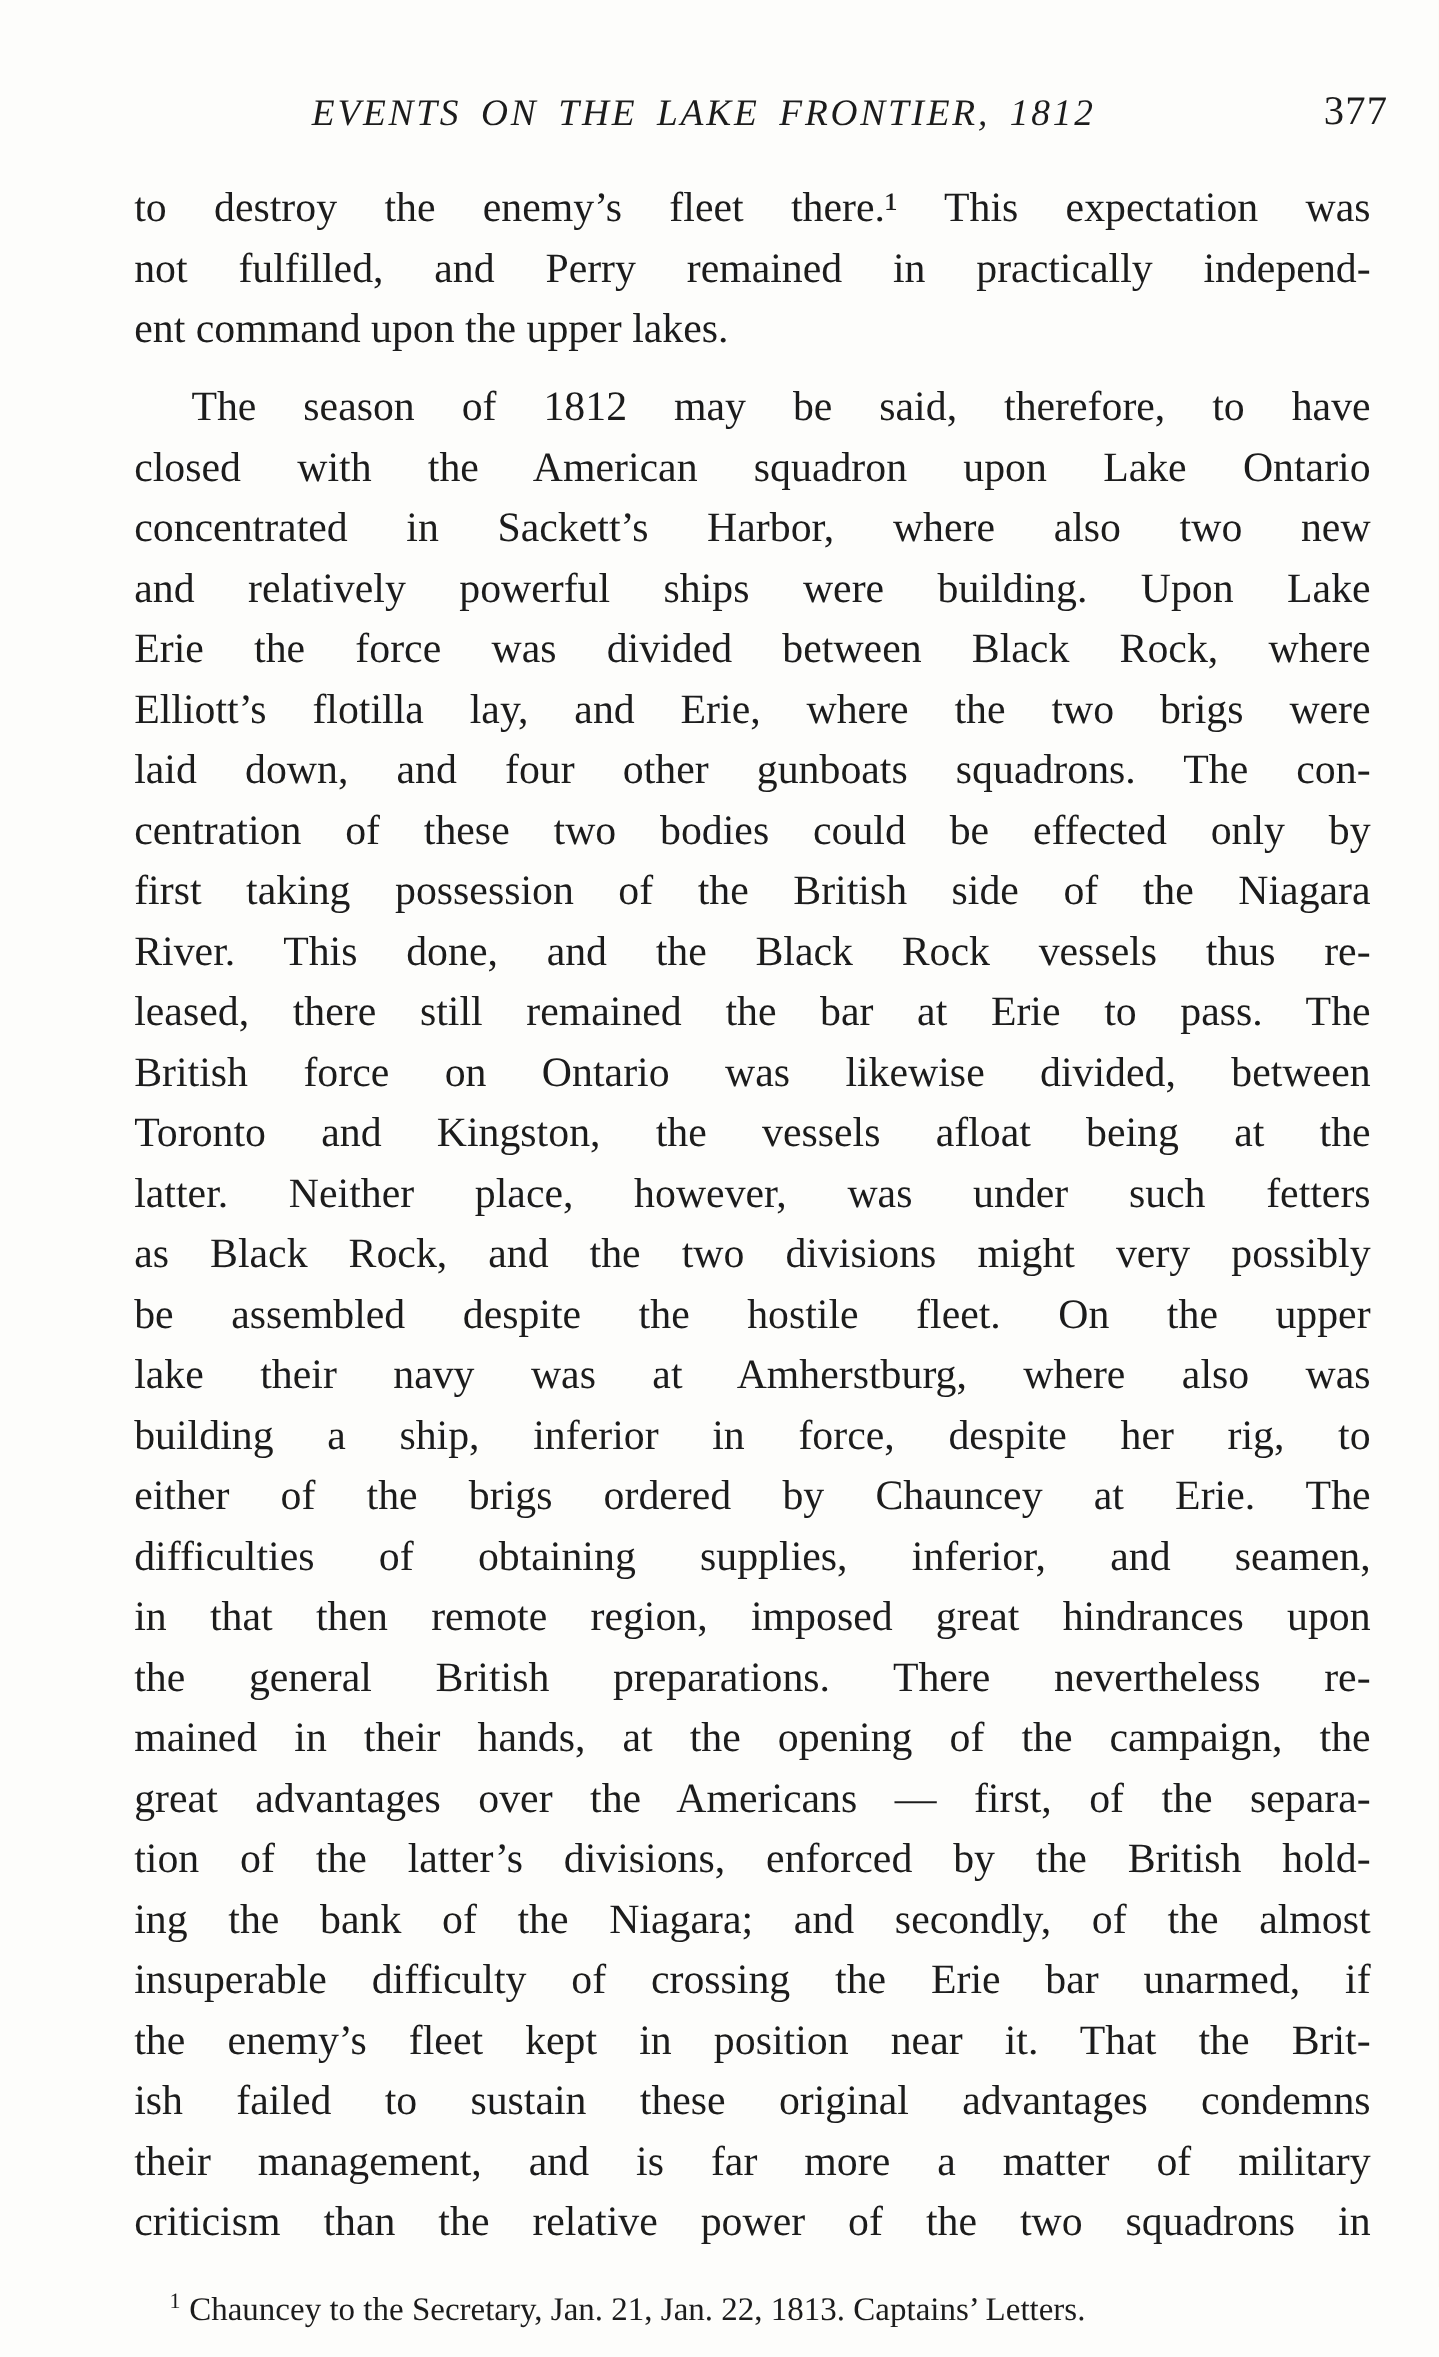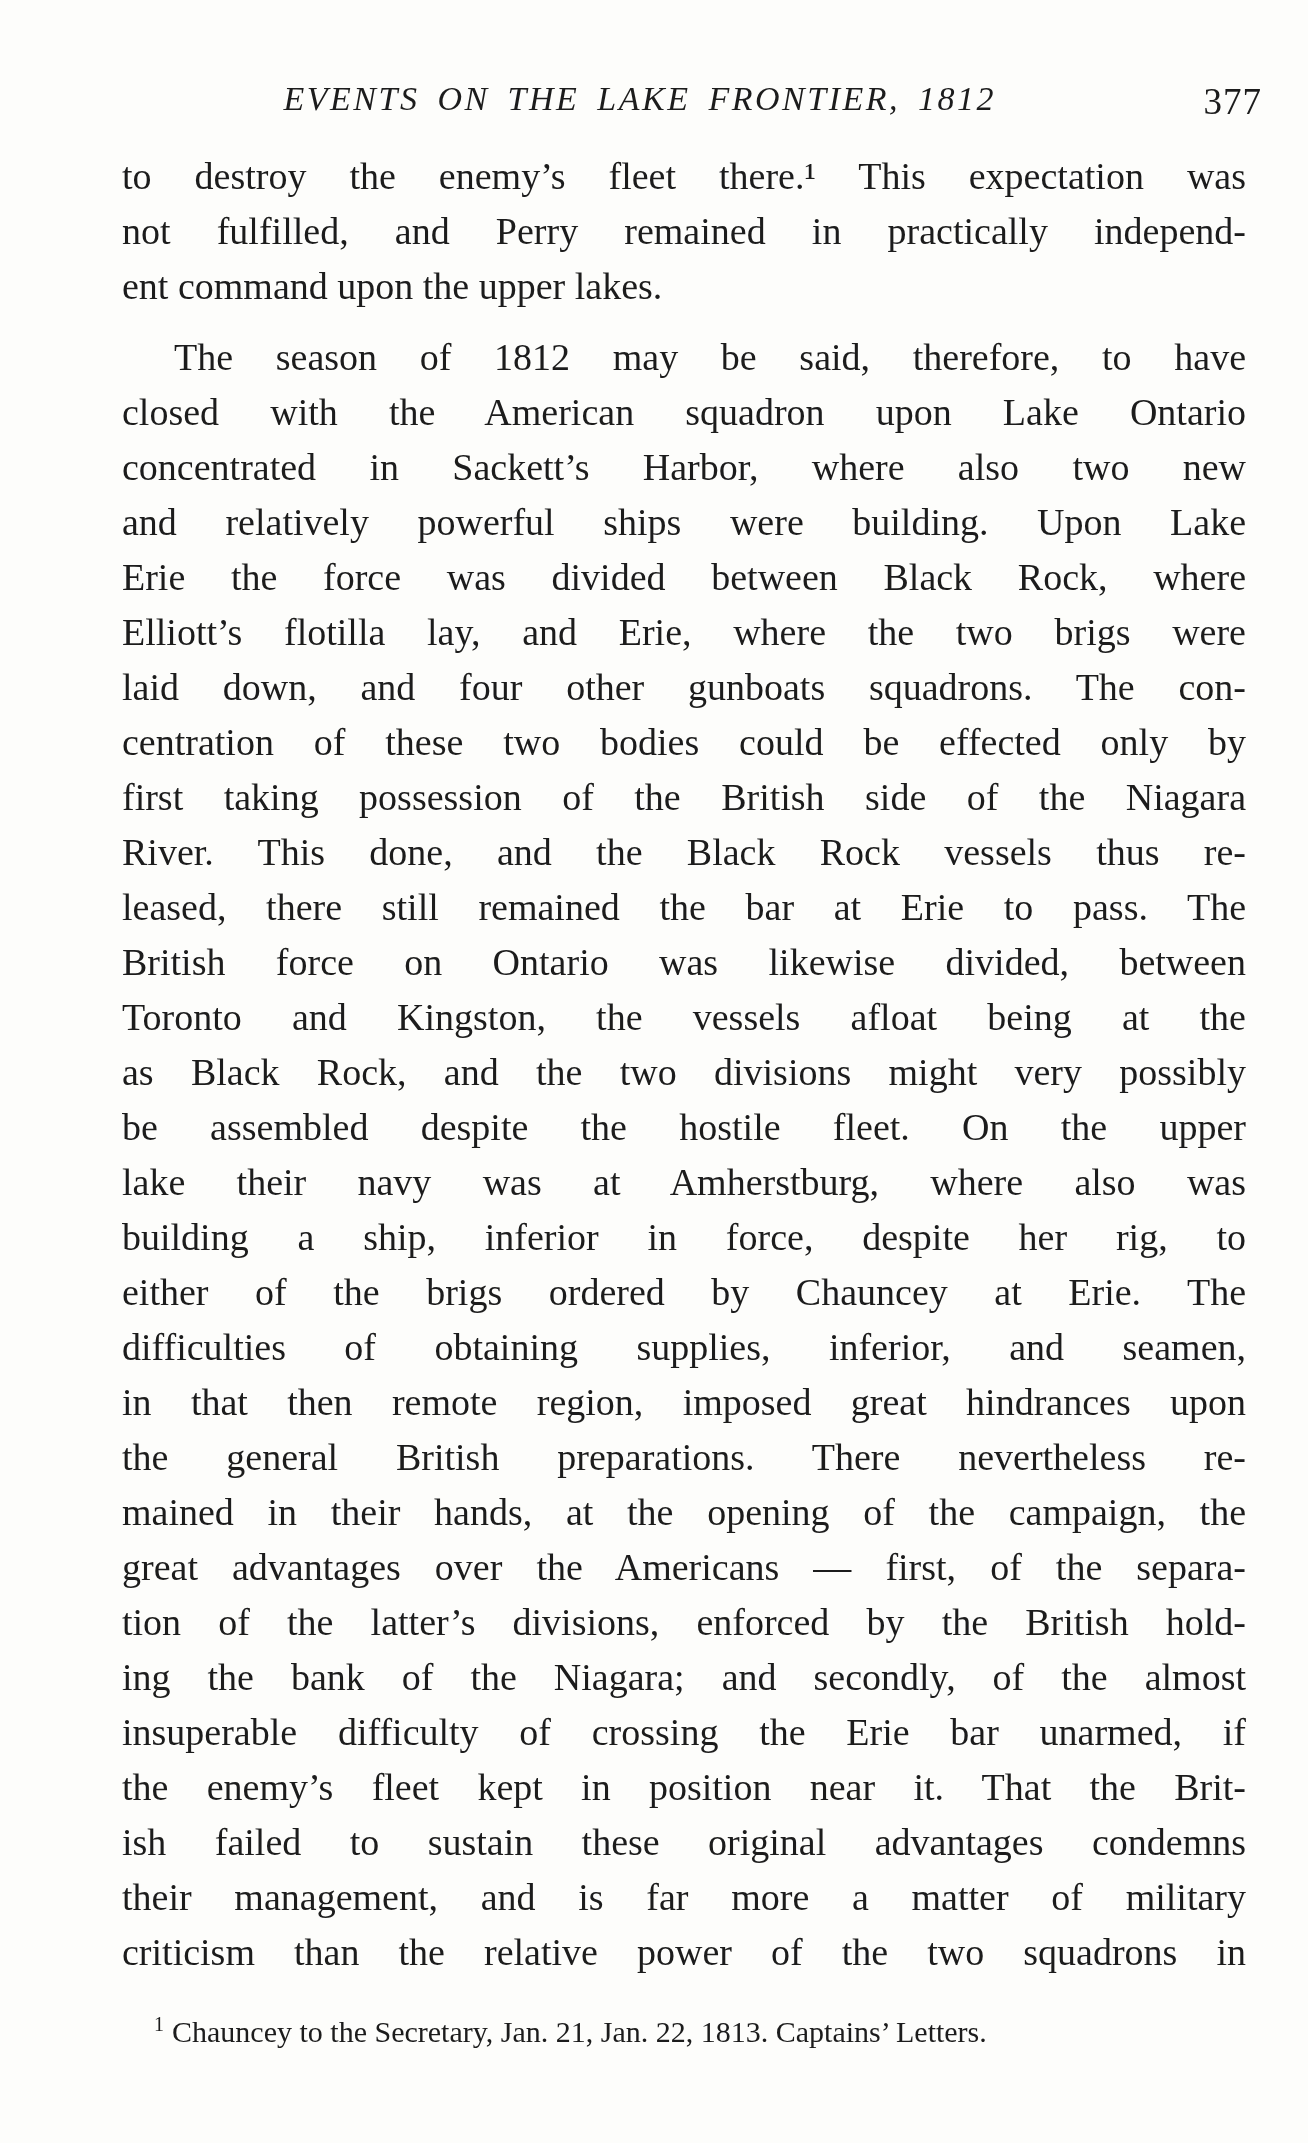--- a/index.html
+++ b/index.html
@@ -13,22 +13,22 @@
     min-height: 2143px;
     margin: 0 auto;
     background: #fdfdfb;
     color: #1c1c1c;
     font-family: "Liberation Serif", "DejaVu Serif", serif;
     box-sizing: border-box;
     padding: 80px 46px 60px 106px;
   }
   .running-head {
     display: flex;
-    align-items: flex-start;
-    margin-bottom: 26px;
+    align-items: flex-end;
+    margin-bottom: 39px;
   }
   .running-title {
     flex: 1;
     text-align: center;
     font-style: italic;
     font-size: 34px;
     letter-spacing: 2.5px;
     word-spacing: 7px;
     white-space: nowrap;
   }
@@ -91,20 +91,21 @@
         <div class="line">and relatively powerful ships were building.  Upon Lake</div>
         <div class="line">Erie the force was divided between Black Rock, where</div>
         <div class="line">Elliott’s flotilla lay, and Erie, where the two brigs were</div>
         <div class="line">laid down, and four other gunboats squadrons.  The con-</div>
         <div class="line">centration of these two bodies could be effected only by</div>
         <div class="line">first taking possession of the British side of the Niagara</div>
         <div class="line">River.  This done, and the Black Rock vessels thus re-</div>
         <div class="line">leased, there still remained the bar at Erie to pass.  The</div>
         <div class="line">British force on Ontario was likewise divided, between</div>
         <div class="line">Toronto and Kingston, the vessels afloat being at the</div>
+        <div class="line">latter.  Neither place, however, was under such fetters</div>
         <div class="line">as Black Rock, and the two divisions might very possibly</div>
         <div class="line">be assembled despite the hostile fleet.  On the upper</div>
         <div class="line">lake their navy was at Amherstburg, where also was</div>
         <div class="line">building a ship, inferior in force, despite her rig, to</div>
         <div class="line">either of the brigs ordered by Chauncey at Erie.  The</div>
         <div class="line">difficulties of obtaining supplies, inferior, and seamen,</div>
         <div class="line">in that then remote region, imposed great hindrances upon</div>
         <div class="line">the general British preparations.  There nevertheless re-</div>
         <div class="line">mained in their hands, at the opening of the campaign, the</div>
         <div class="line">great advantages over the Americans — first, of the separa-</div>

